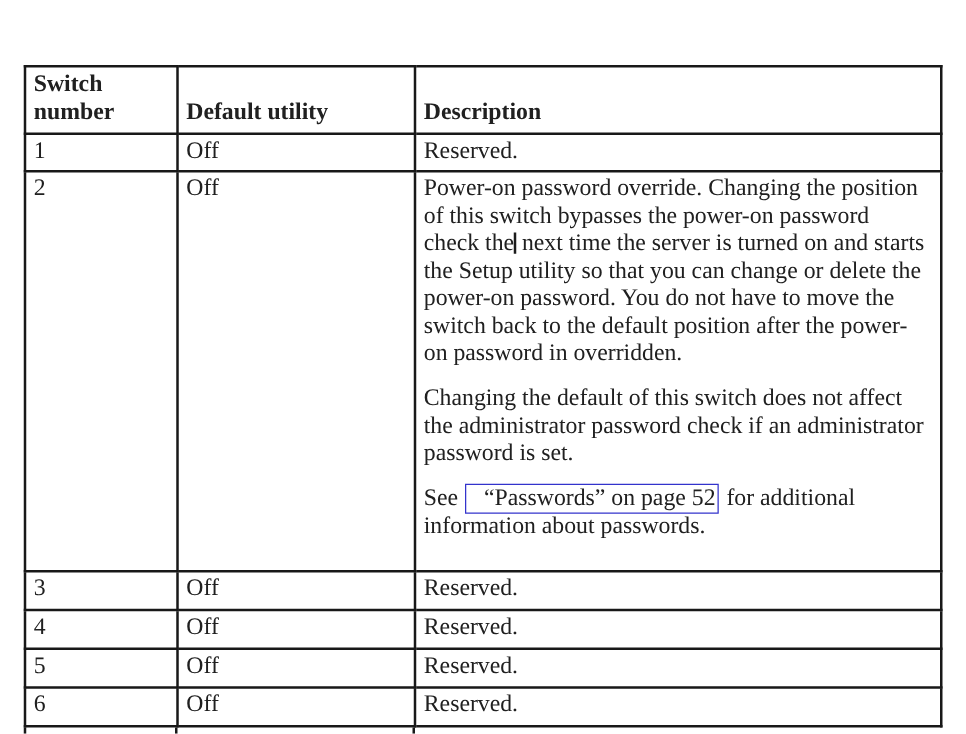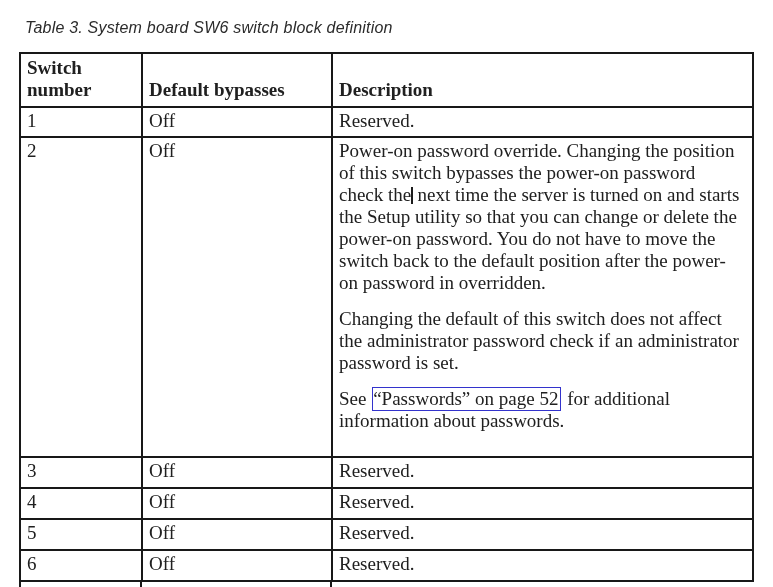--- a/index.html
+++ b/index.html
@@ -66,21 +66,21 @@
   .desc-cell p:last-child { margin-bottom: 0; }
   .text-cursor {
     display: inline-block;
     width: 1.5px;
     height: 17px;
     background: #1c1c1c;
     vertical-align: -3px;
   }
   .link-box {
     border: 1.5px solid #3333cc;
-    padding: 0 2px 1px 0;
+    padding: 0 2px 1px 14px;
     margin: 14px 1px;
   }
   .stubs {
     position: relative;
     width: 733px;
     height: 10px;
   }
   .stub {
     position: absolute;
     top: 0;
@@ -90,33 +90,32 @@
   }
   .stub-left { left: 0; }
   .stub-col2 { left: 121px; }
   .stub-col3 { left: 311px; }
 </style>
 </head>
 <body>
 
 <div class="page">
 
-  <div class="caption">Table 3. System board SW6 switch block definition</div>
 
   <div class="table-wrap">
     <table class="switch-table">
       <colgroup>
         <col style="width:122px">
         <col style="width:190px">
         <col style="width:421px">
       </colgroup>
       <thead>
         <tr>
           <th>Switch number</th>
-          <th>Default bypasses</th>
+          <th>Default utility</th>
           <th>Description</th>
         </tr>
       </thead>
       <tbody>
         <tr class="row-single">
           <td>1</td>
           <td>Off</td>
           <td>Reserved.</td>
         </tr>
         <tr class="row-tall">

